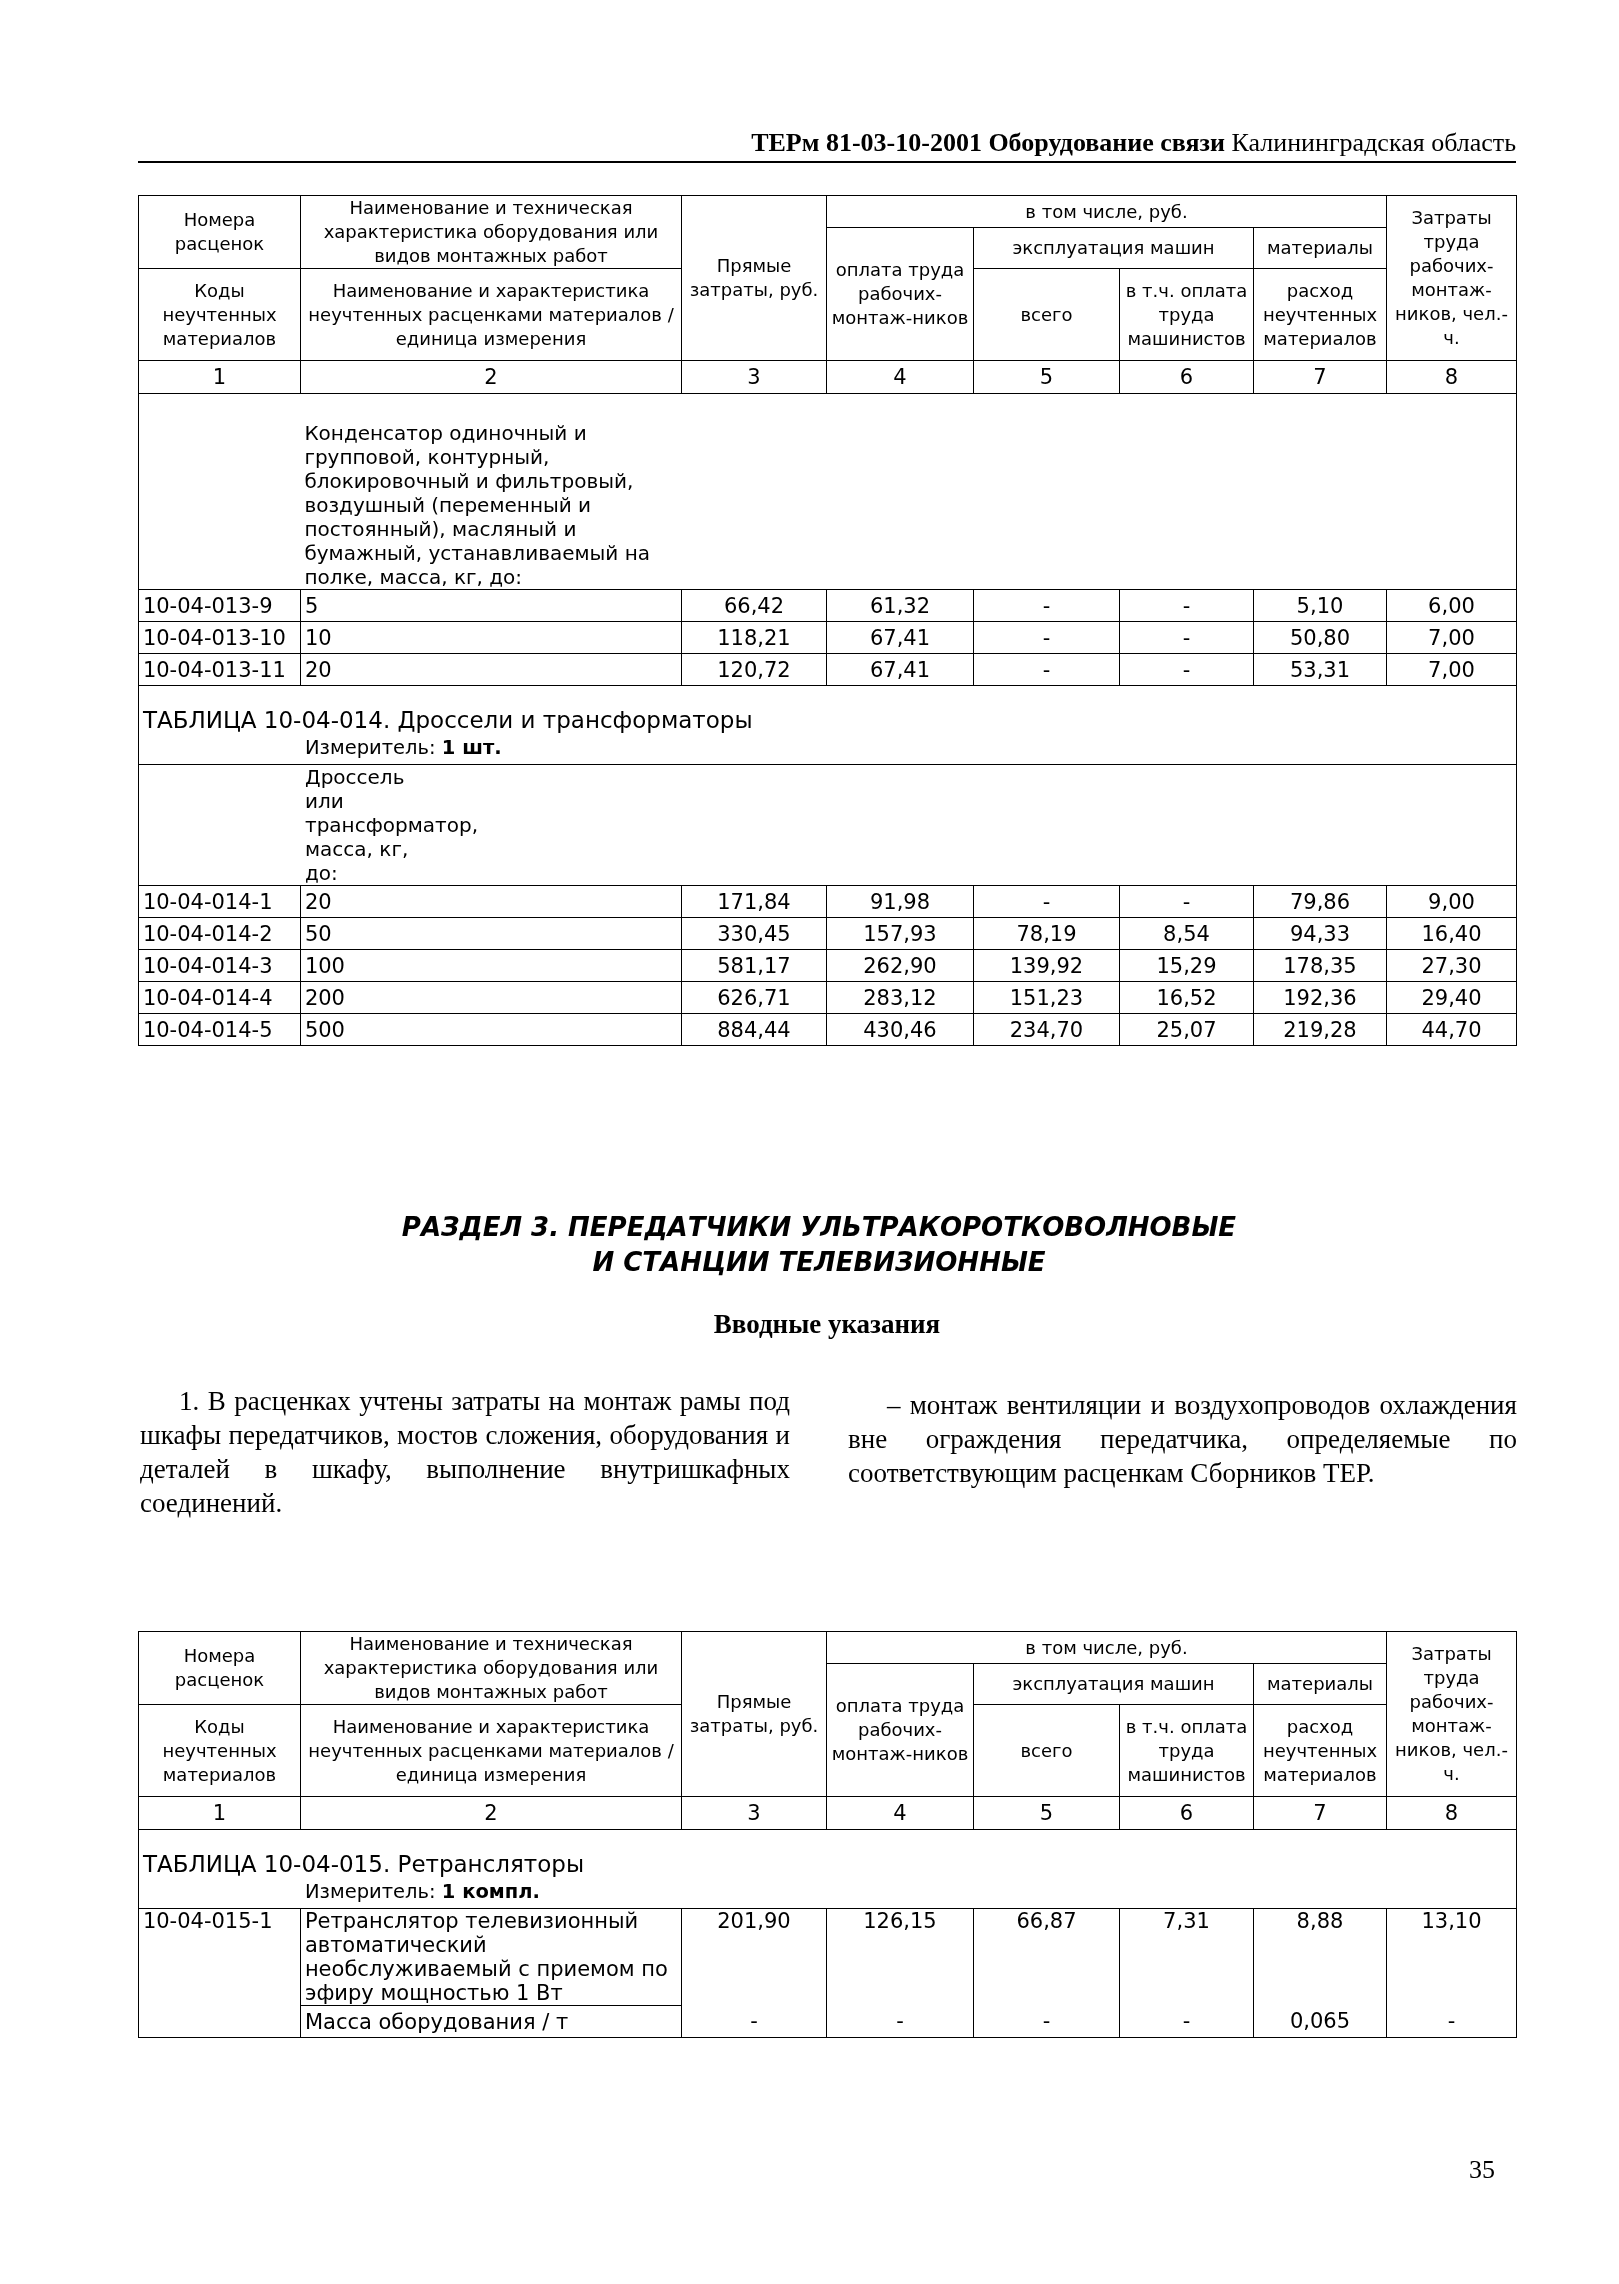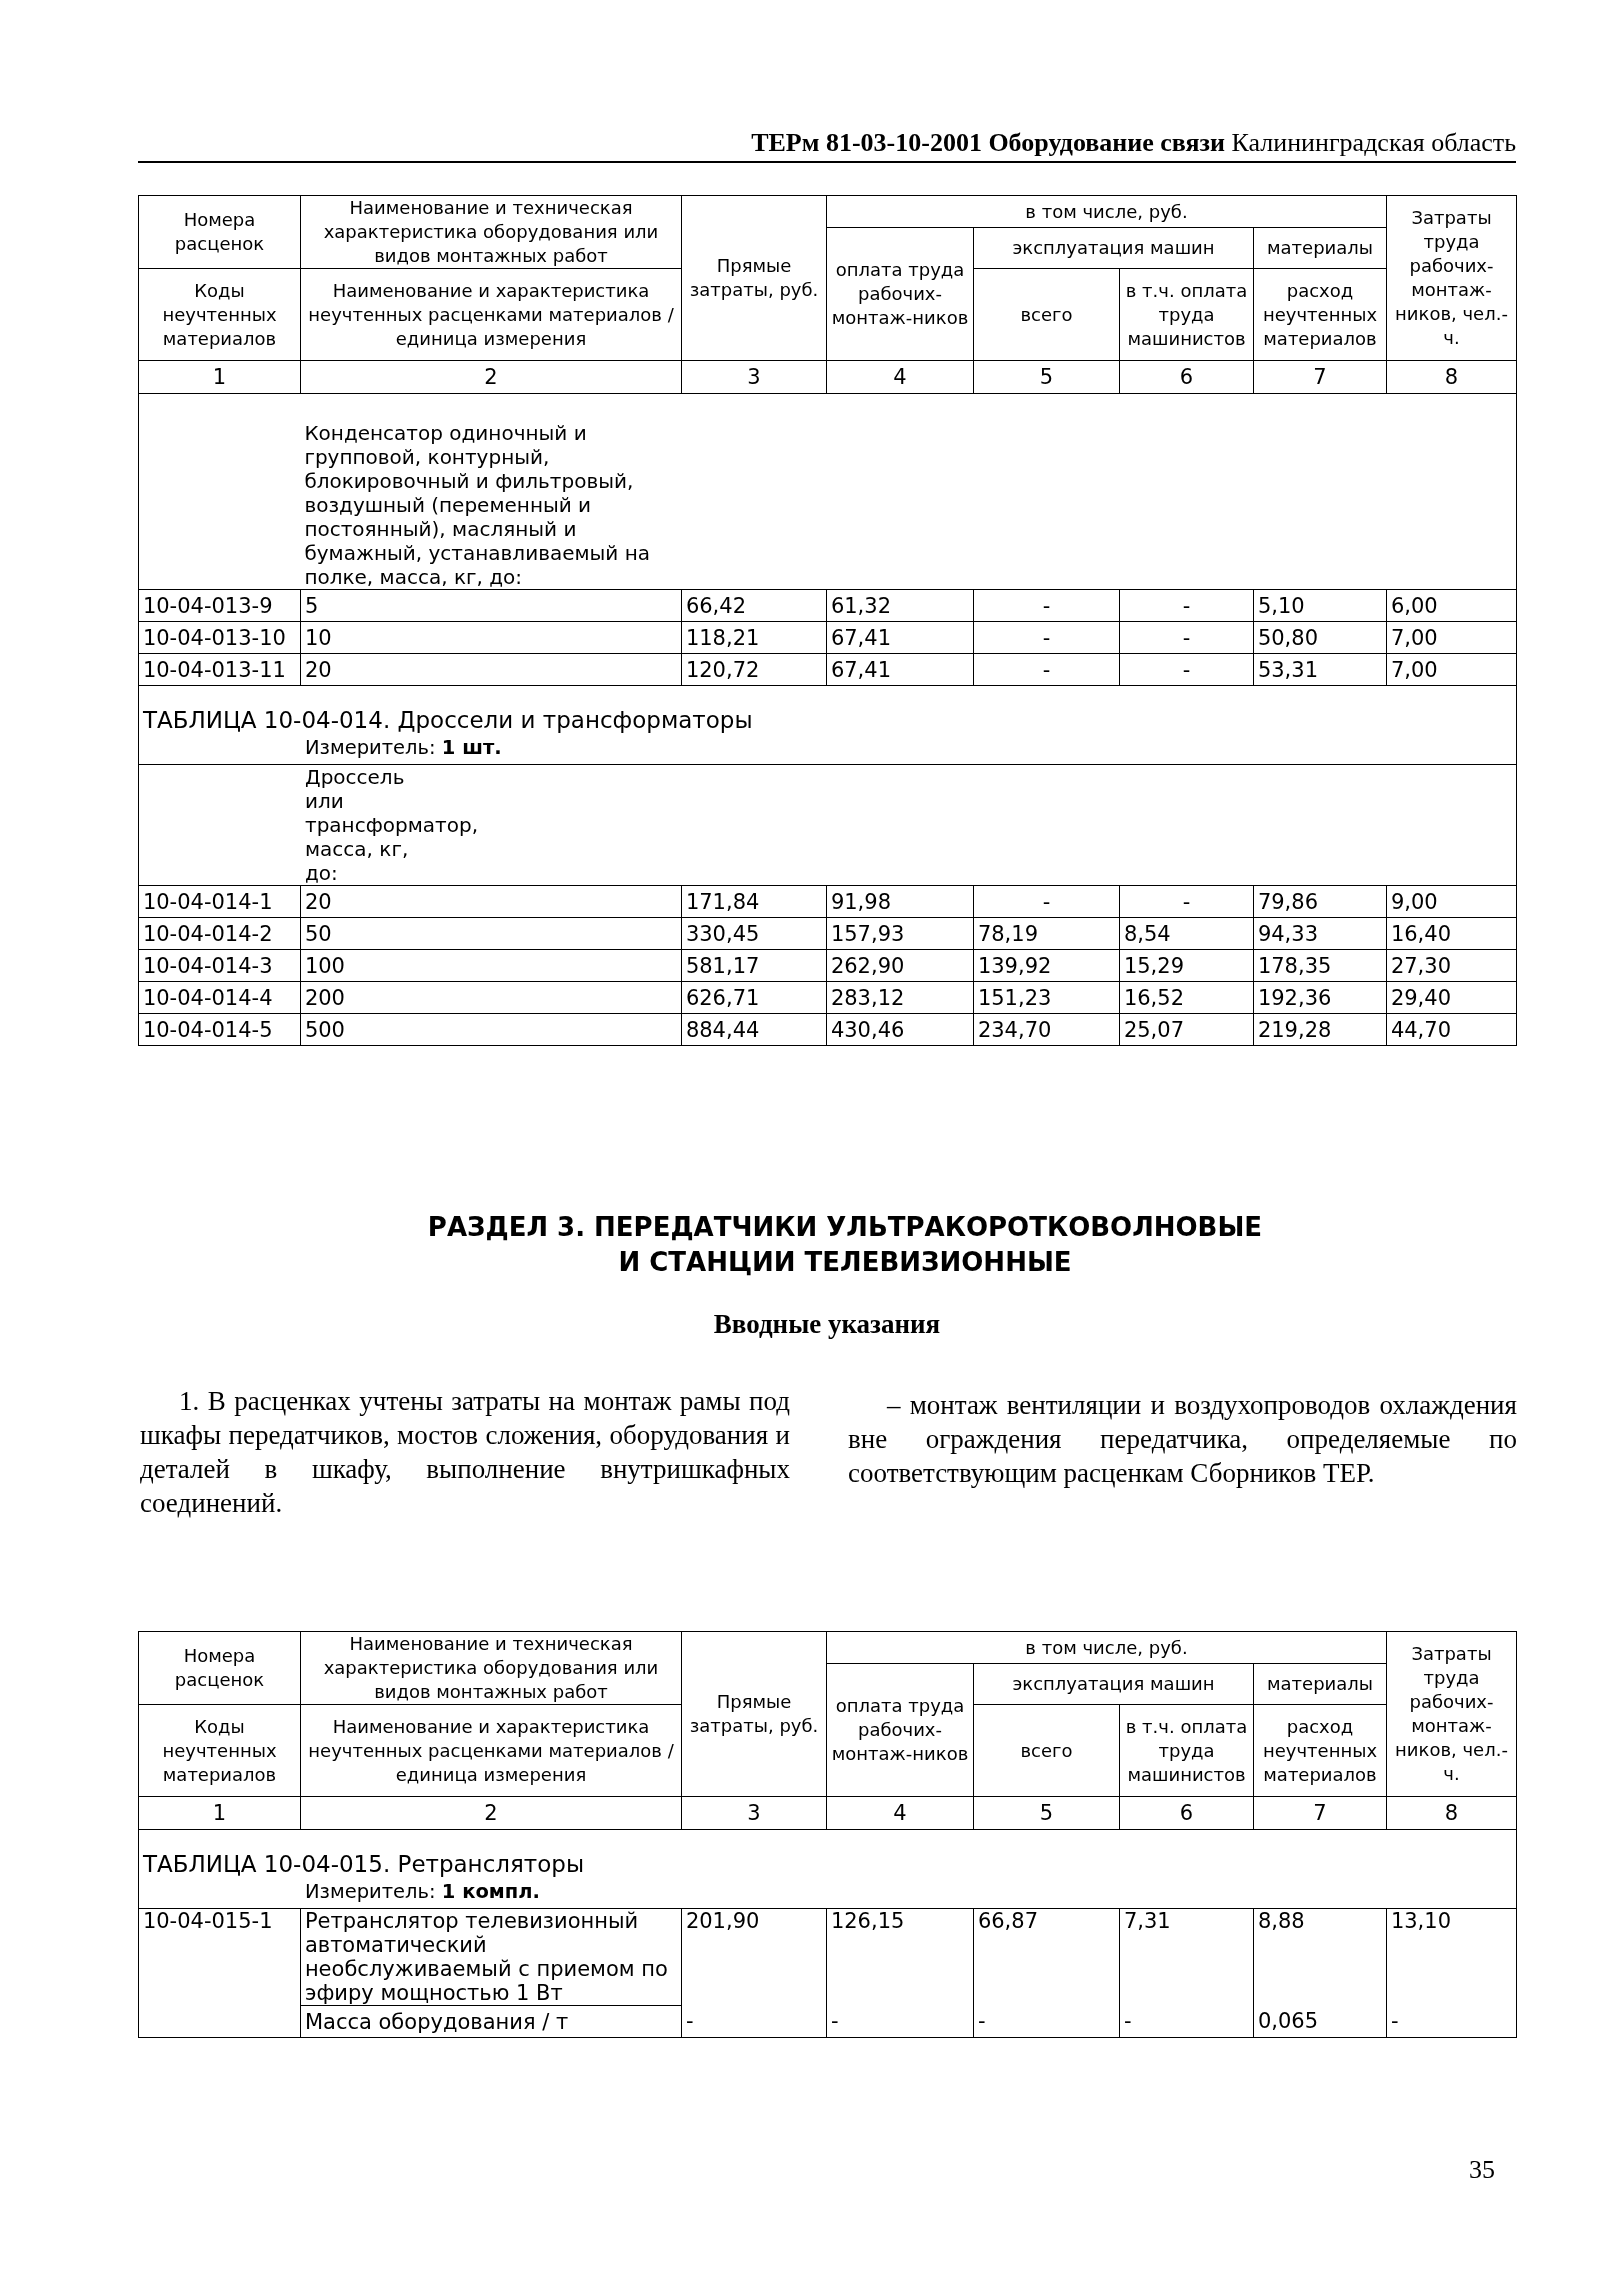--- a/index.html
+++ b/index.html
@@ -5,29 +5,29 @@
   html, body { margin:0; padding:0; background:#ffffff; }
   body { width:1619px; height:2284px; position:relative; color:#000; font-family:"DejaVu Sans", sans-serif; }
   .runhead { position:absolute; left:138px; right:103px; top:127px; height:34px; border-bottom:2.6px solid #000;
     text-align:right; font-family:"Liberation Serif", serif; font-size:26px; line-height:31px; }
   .runhead b { font-weight:bold; }
   table.rt { position:absolute; left:138px; width:1378px; border-collapse:collapse; table-layout:fixed;
     font-family:"DejaVu Sans", sans-serif; font-size:19.5px; }
   table.rt td { border:1.9px solid #000; padding:0 3.9px; vertical-align:middle; line-height:24px; }
   .hd td { text-align:center; font-size:18px; line-height:21.4px; }
   .num td { text-align:center; font-size:21px; height:32px; }
-  .r { text-align:left; }
+  .r { text-align:center; }
   .c { text-align:center; }
   .data td { height:31px; font-size:21px; }
   .ttl { font-weight:normal; font-size:23px; padding-top:22px !important; }
   .meas { font-size:19.5px; }
   .meas b { font-weight:bold; }
   .desc { font-size:20px; line-height:27px; }
-  .section { position:absolute; left:156px; width:1378px; text-align:center; font-family:"DejaVu Sans", sans-serif;
-    font-weight:bold; font-size:26px; line-height:35px; }
+  .section { position:absolute; left:130px; width:1378px; text-align:center; font-family:"DejaVu Sans", sans-serif;
+    font-style:italic; font-weight:bold; font-size:26px; line-height:35px; }
   .intro-title { position:absolute; left:138px; width:1378px; top:1309px; text-align:center;
     font-family:"Liberation Serif", serif; font-weight:bold; font-size:27px; }
   .col { position:absolute; font-family:"Liberation Serif", serif; font-size:27px; line-height:34px; text-align:justify; }
   .col p { margin:0; }
   .ind { text-indent:39px; }
   .pgnum { position:absolute; left:1469px; top:2155px; font-family:"Liberation Serif", serif; font-size:26px; }
 </style>
 </head>
 <body>
 

